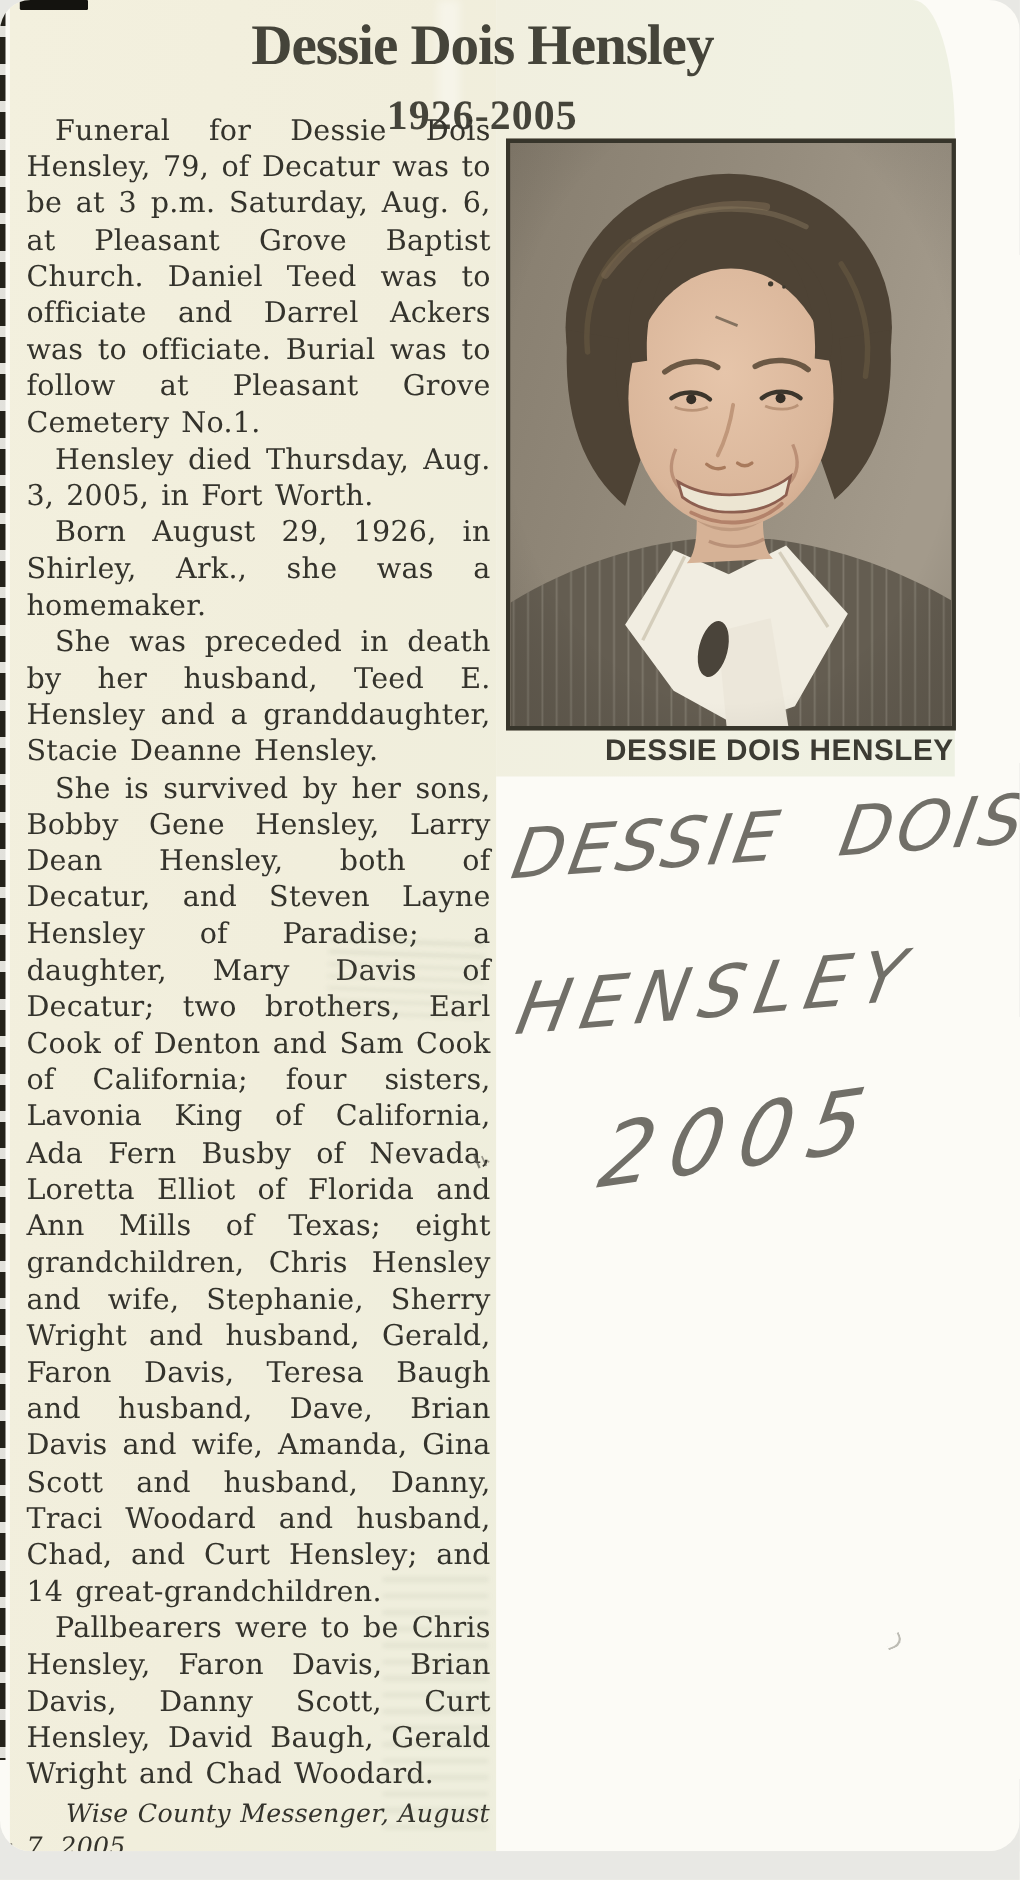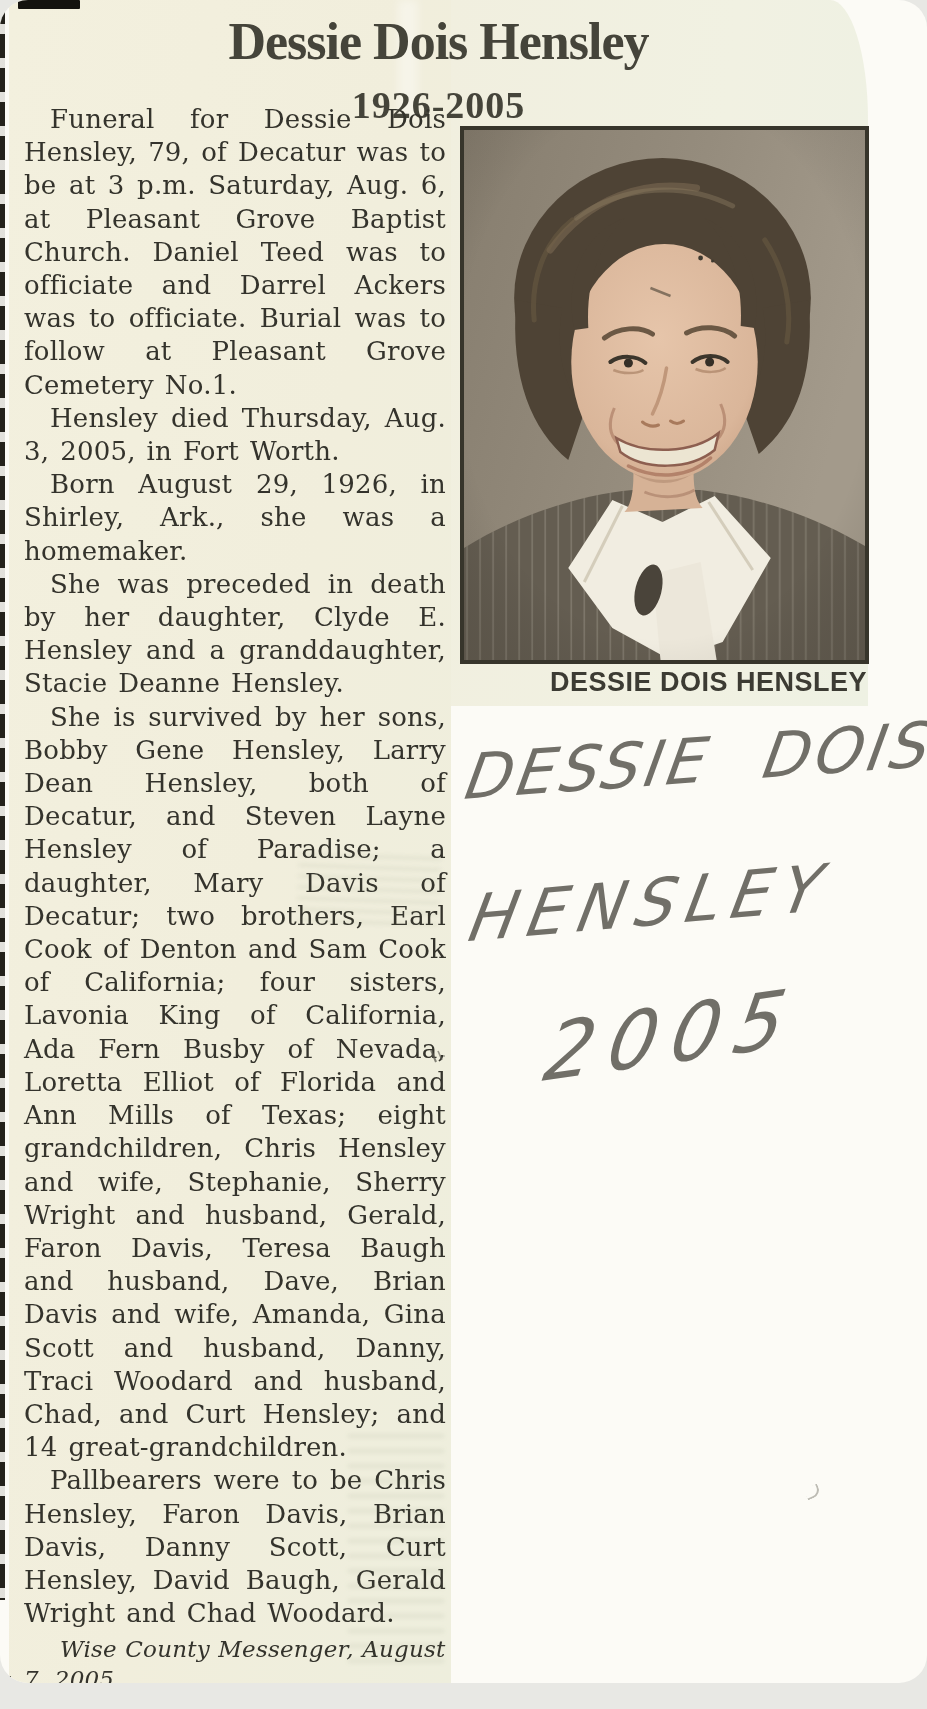--- a/index.html
+++ b/index.html
@@ -102,21 +102,21 @@
 
   <div class="masthead">
     <h1>Dessie Dois Hensley</h1>
     <div class="years">1926-2005</div>
   </div>
 
   <div class="article">
     <p>Funeral for Dessie Dois Hensley, 79, of Decatur was to be at 3 p.m. Saturday, Aug. 6, at Pleasant Grove Baptist Church. Daniel Teed was to officiate and Darrel Ackers was to officiate. Burial was to follow at Pleasant Grove Cemetery No.1.</p>
     <p>Hensley died Thursday, Aug. 3, 2005, in Fort Worth.</p>
     <p>Born August 29, 1926, in Shirley, Ark., she was a homemaker.</p>
-    <p>She was preceded in death by her daughter, Clyde E. Hensley and a granddaughter, Stacie Deanne Hensley.</p>
+    <p>She was preceded in death by her husband, Teed E. Hensley and a granddaughter, Stacie Deanne Hensley.</p>
     <p>She is survived by her sons, Bobby Gene Hensley, Larry Dean Hensley, both of Decatur, and Steven Layne Hensley of Paradise; a daughter, Mary Davis of Decatur; two brothers, Earl Cook of Denton and Sam Cook of California; four sisters, Lavonia King of California, Ada Fern Busby of Nevada, Loretta Elliot of Florida and Ann Mills of Texas; eight grandchildren, Chris Hensley and wife, Stephanie, Sherry Wright and husband, Gerald, Faron Davis, Teresa Baugh and husband, Dave, Brian Davis and wife, Amanda, Gina Scott and husband, Danny, Traci Woodard and husband, Chad, and Curt Hensley; and 14 great-grandchildren.</p>
     <p>Pallbearers were to be Chris Hensley, Faron Davis, Brian Davis, Danny Scott, Curt Hensley, David Baugh, Gerald Wright and Chad Woodard.</p>
     <div class="attribution">Wise County Messenger, August 7, 2005</div>
   </div>
 
   <div class="photo-frame">
     <svg viewBox="0 0 400 530" preserveAspectRatio="none">
       <defs>
         <linearGradient id="bgGrad" x1="0" y1="0" x2="1" y2="0.35">
           <stop offset="0" stop-color="#877e6f"></stop>

